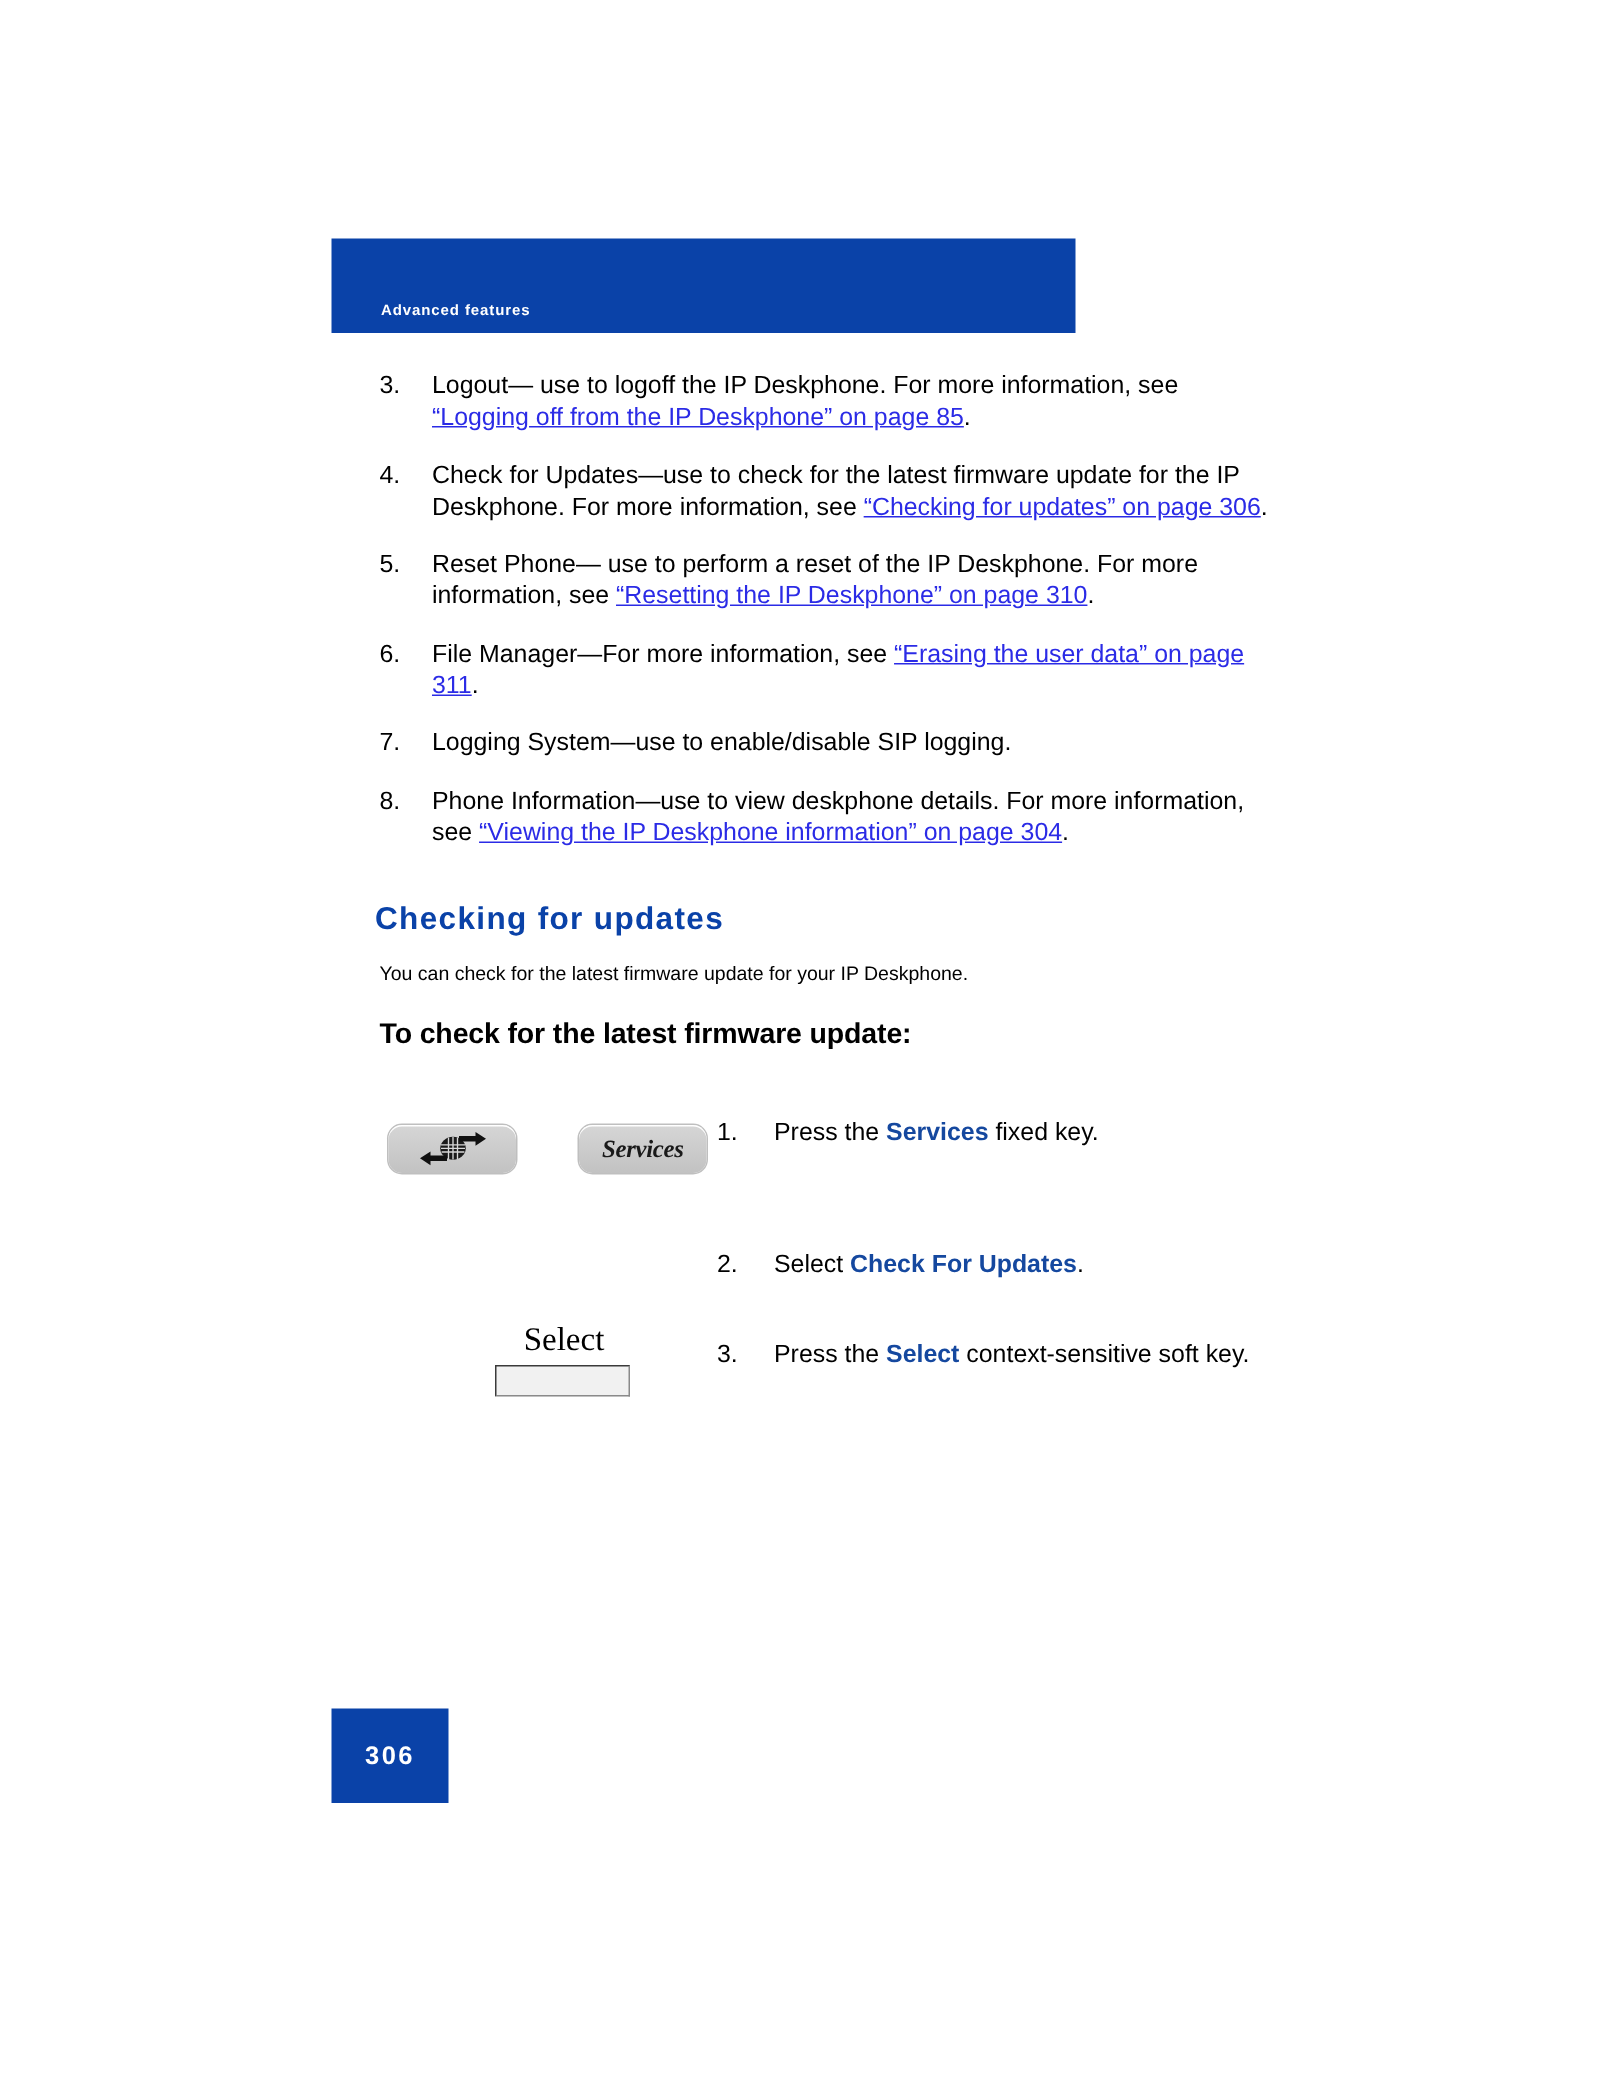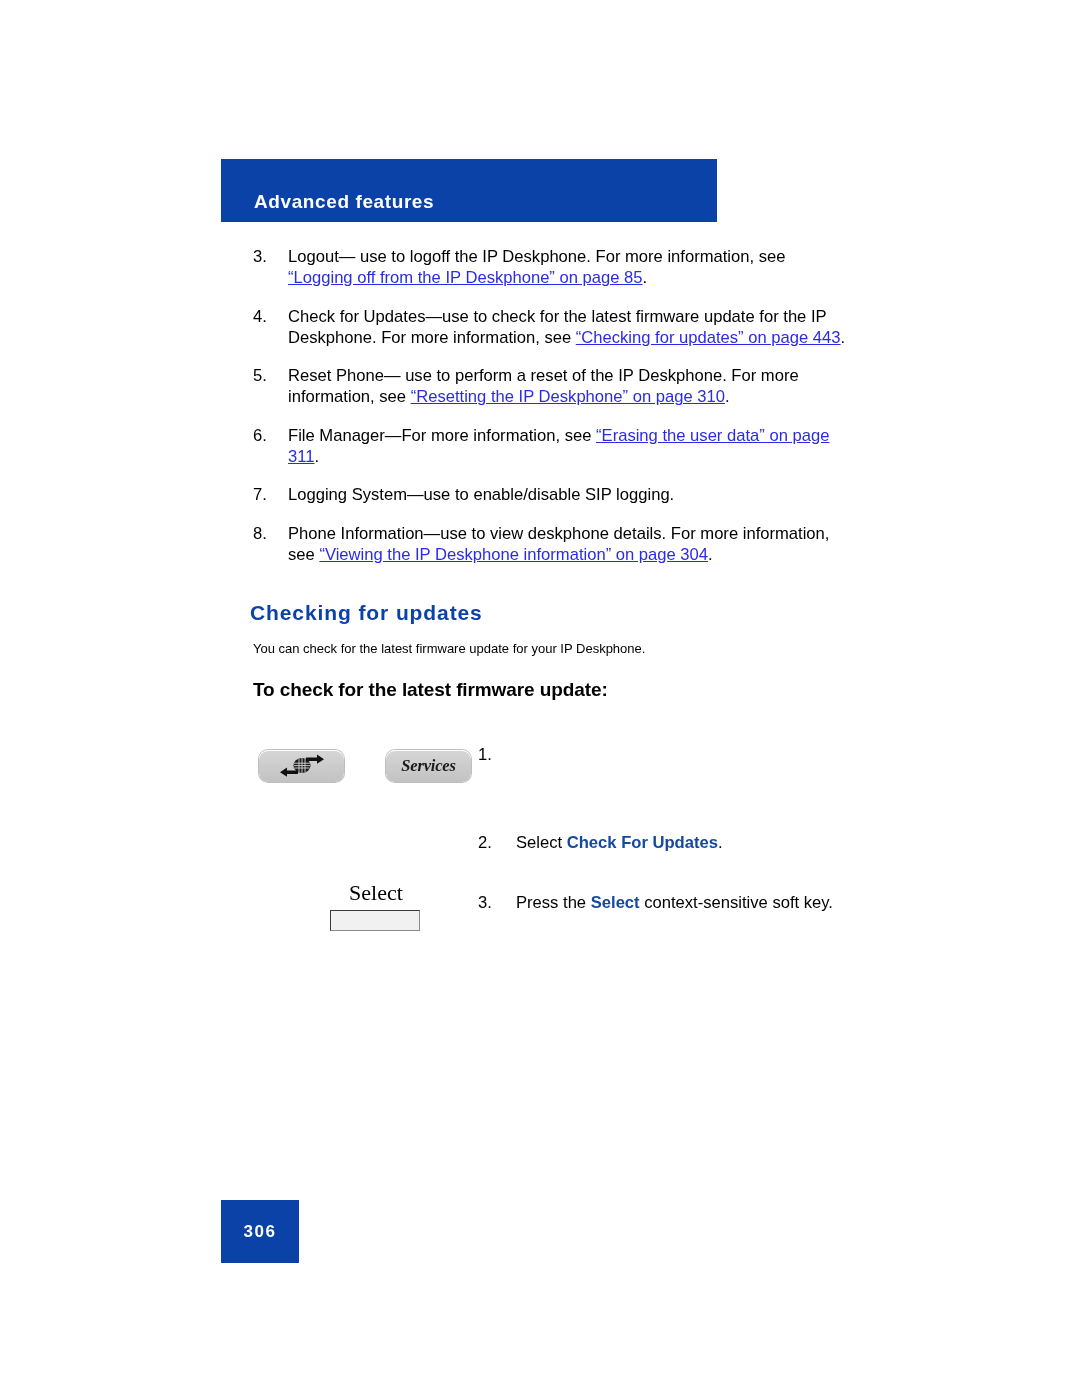--- a/index.html
+++ b/index.html
@@ -27,21 +27,21 @@
     left: 221px;
     top: 159px;
     width: 496px;
     height: 63px;
     background: #0a42a8;
   }
   .header-bar-label {
     position: absolute;
     left: 33px;
     bottom: 9px;
-    font-size: 19px;
+    font-size: 10px;
     font-weight: bold;
     color: #ffffff;
     letter-spacing: 0.6px;
   }
 
   
   .content {
     position: absolute;
     left: 253px;
     top: 246px;
@@ -192,21 +192,21 @@
     border: 1px solid #3a3a3a;
     border-right-color: #8a8a8a;
     border-bottom-color: #8a8a8a;
     box-sizing: border-box;
   }
 
   
   .page-number-block {
     position: absolute;
     left: 221px;
-    top: 1200px;
+    top: 1139px;
     width: 78px;
     height: 63px;
     background: #0a42a8;
   }
   .page-number-block .pn {
     position: absolute;
     left: 0;
     right: 0;
     top: 50%;
     transform: translateY(-50%);
@@ -225,21 +225,21 @@
   <div class="header-bar">
     <div class="header-bar-label">Advanced features</div>
   </div>
 
   <div class="content">
     <ol class="numlist">
       <li>
         <span class="num">3.</span><span>Logout— use to logoff the IP Deskphone. For more information, see </span><span class="xref">“Logging off from the IP Deskphone” on page 85</span><span>.</span>
       </li>
       <li>
-        <span class="num">4.</span><span>Check for Updates—use to check for the latest firmware update for the IP Deskphone. For more information, see </span><span class="xref">“Checking for updates” on page 443</span><span>.</span>
+        <span class="num">4.</span><span>Check for Updates—use to check for the latest firmware update for the IP Deskphone. For more information, see </span><span class="xref">“Checking for updates” on page 306</span><span>.</span>
       </li>
       <li>
         <span class="num">5.</span><span>Reset Phone— use to perform a reset of the IP Deskphone. For more information, see </span><span class="xref">“Resetting the IP Deskphone” on page 310</span><span>.</span>
       </li>
       <li>
         <span class="num">6.</span><span>File Manager—For more information, see </span><span class="xref">“Erasing the user data” on page 311</span><span>.</span>
       </li>
       <li>
         <span class="num">7.</span><span>Logging System—use to enable/disable SIP logging.</span>
       </li>
@@ -280,20 +280,21 @@
     <span class="keytext">Services</span>
   </div>
 
   <div class="softkey">
     <div class="softkey-label">Select</div>
     <div class="softkey-box"></div>
   </div>
 
   <div class="step step-1">
     <span class="num">1.</span>
+    <span class="txt"><span>Press the </span><span class="em-blue">Services</span><span> fixed key.</span></span>
   </div>
 
   <div class="step step-2">
     <span class="num">2.</span>
     <span class="txt"><span>Select </span><span class="em-blue">Check For Updates</span><span>.</span></span>
   </div>
 
   <div class="step step-3">
     <span class="num">3.</span>
     <span class="txt"><span>Press the </span><span class="em-blue">Select</span><span> context-sensitive soft key.</span></span>

